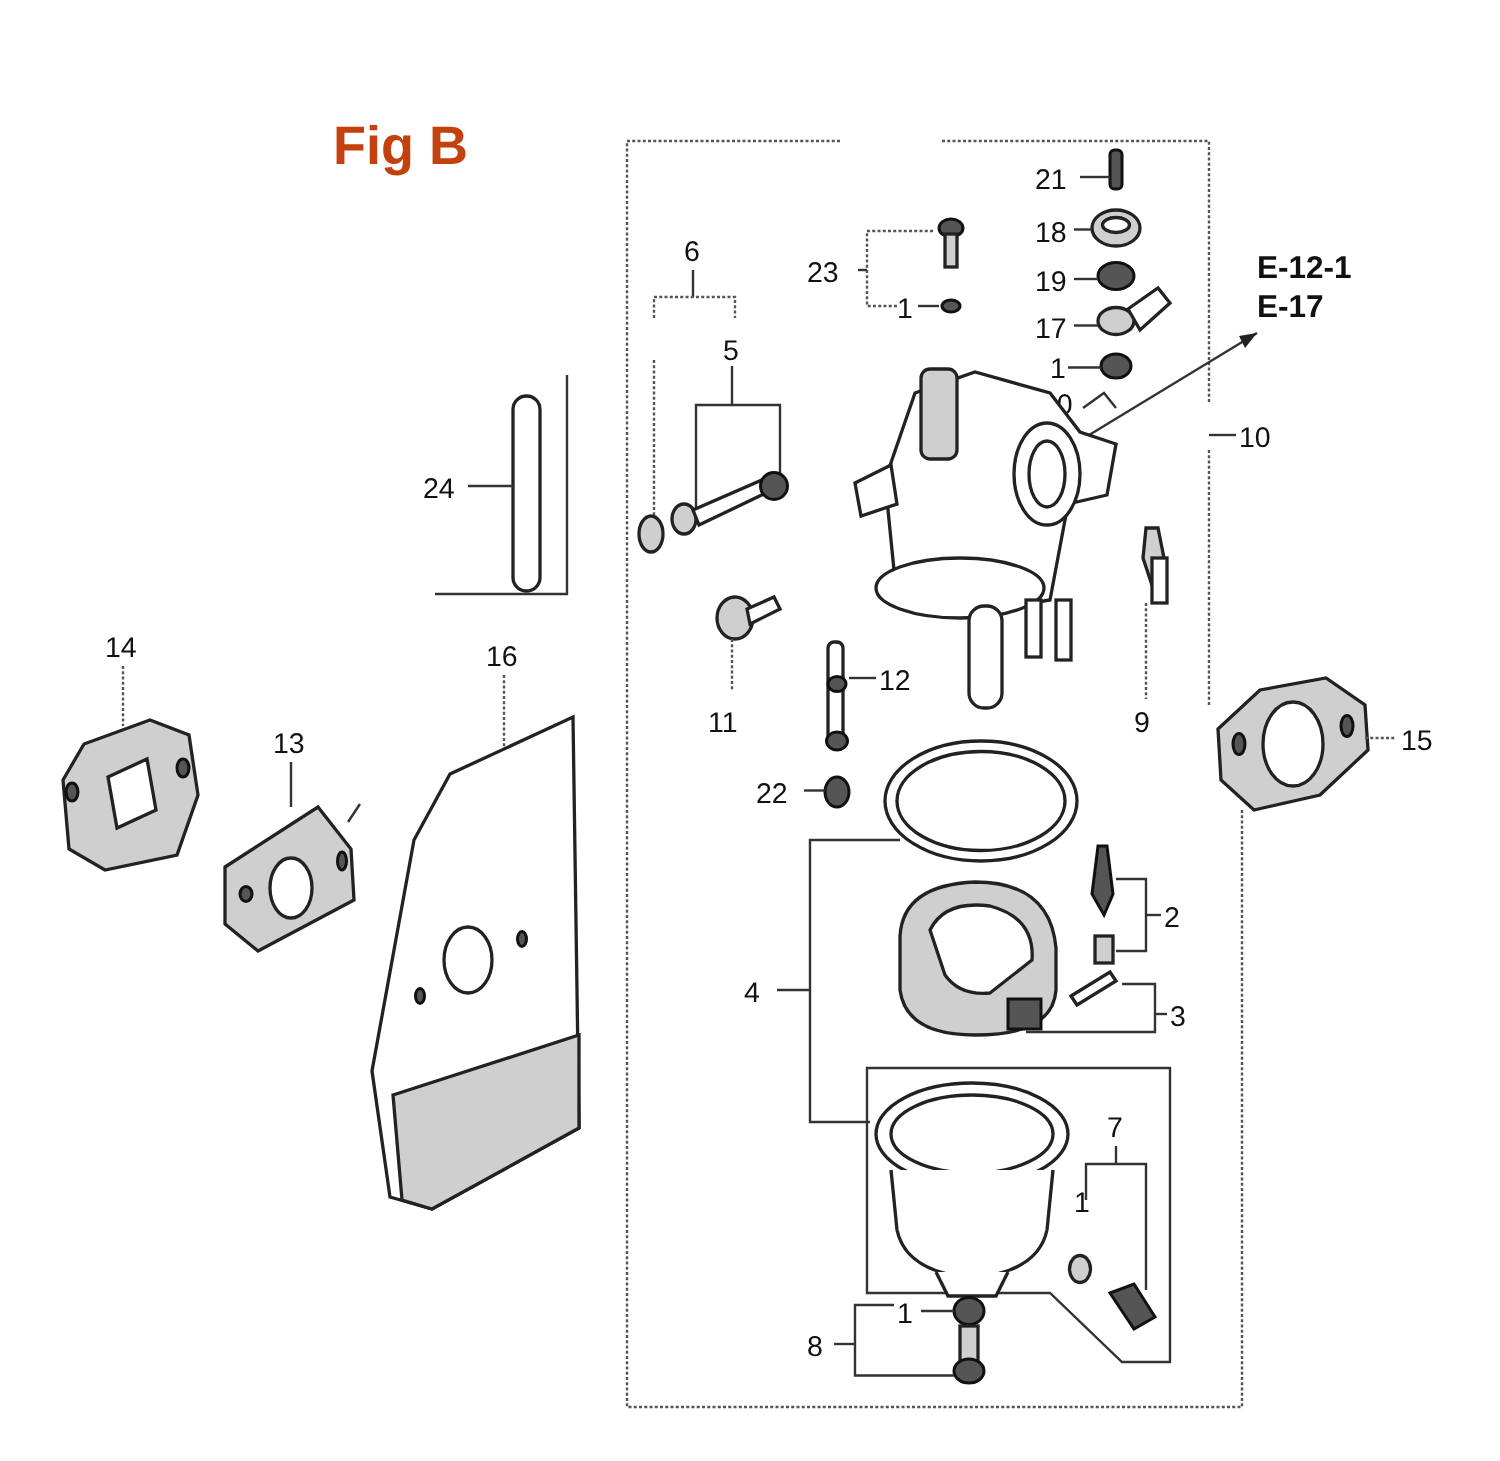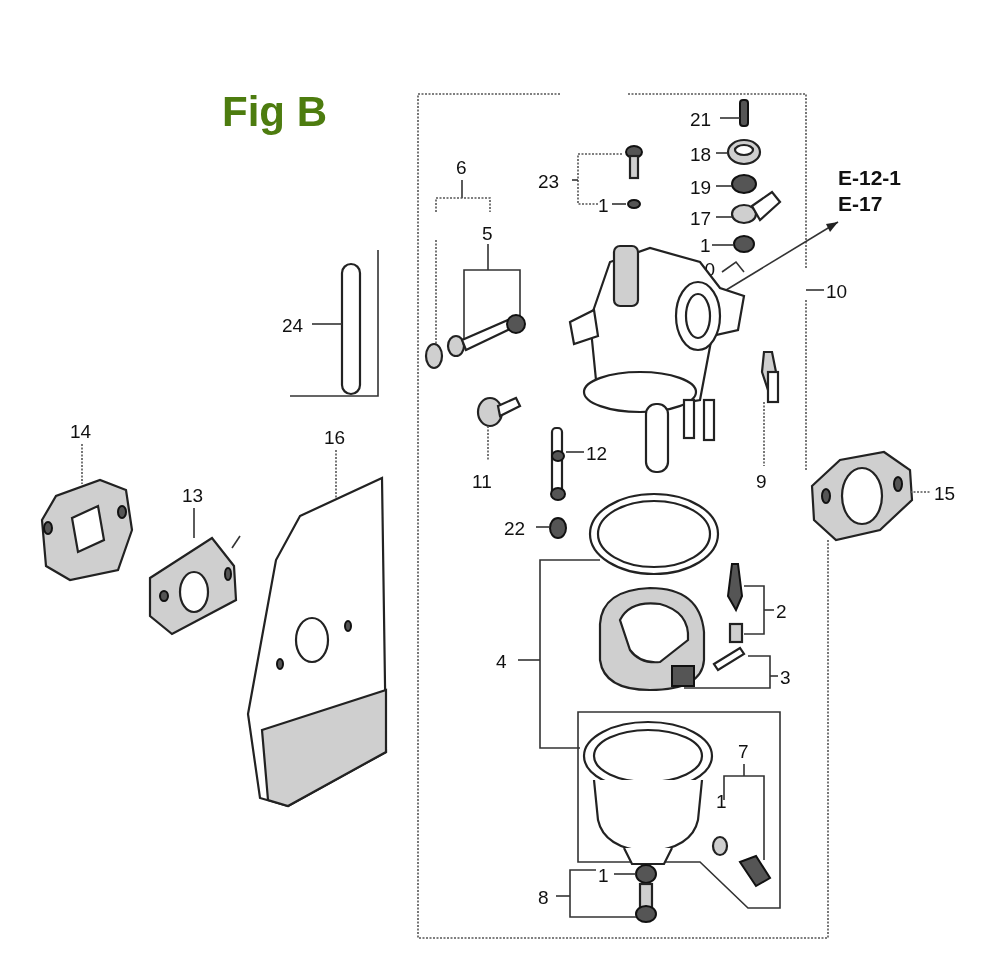--- a/index.html
+++ b/index.html
@@ -1,20 +1,20 @@
 <!DOCTYPE html>
 <html><head>
   <meta charset="utf-8">
   <style>
     html, body { margin:0; padding:0; background:#ffffff; }
     body { width:1000px; height:974px; position:relative; overflow:hidden; font-family:"Liberation Sans", sans-serif; }
     #stage { position:absolute; left:0; top:0; width:1000px; height:974px; }
     .lbl { font-family:"Liberation Sans", sans-serif; font-size:19px; fill:#111; }
     .ref { font-family:"Liberation Sans", sans-serif; font-size:21px; font-weight:bold; fill:#111; }
-    .title { position:absolute; left:222px; top:88px; font-size:42px; font-weight:bold; color:#4d7c0f; font-family:"Liberation Sans", sans-serif; }
+    .title { position:absolute; left:222px; top:76px; font-size:36px; font-weight:bold; color:#c2410c; font-family:"Liberation Sans", sans-serif; }
     .ln { stroke:#333; stroke-width:1.6; fill:none; }
     .dot { stroke:#555; stroke-width:1.6; fill:none; stroke-dasharray:2 1.5; }
     .part { stroke:#222; stroke-width:2.2; fill:#fff; }
     .partg { stroke:#222; stroke-width:2.2; fill:#cfcfcf; }
     .partd { stroke:#111; stroke-width:2; fill:#555; }
   </style>
 </head>
 <body>
 
 <div class="title">Fig B</div>

